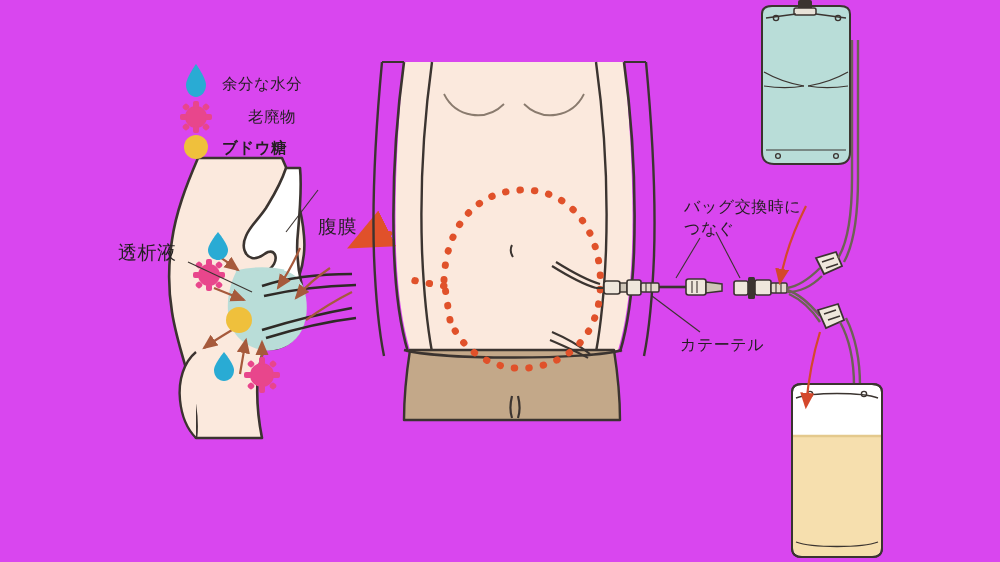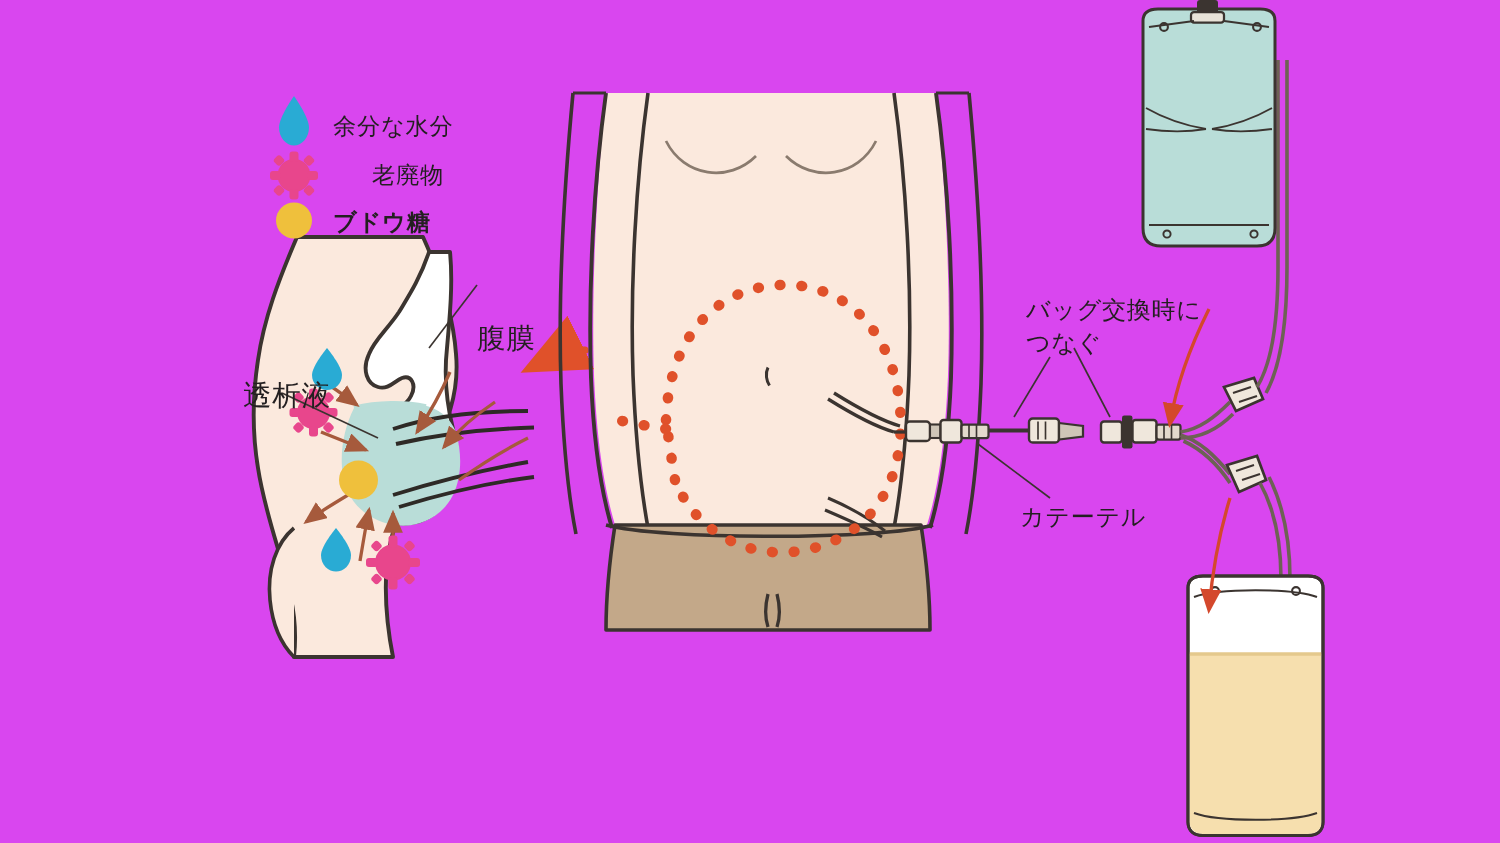--- a/index.html
+++ b/index.html
@@ -271,19 +271,19 @@
       </g>
     </g>
 
     <circle cx="196" cy="147" r="12" fill="#efc03c"></circle>
   </svg>
 
   <div class="legend-lbl" style="left:222px;top:74px;">余分な水分</div>
   <div class="legend-lbl" style="left:222px;top:107px;margin-left:26px;">老廃物</div>
   <div class="legend-lbl" style="left:222px;top:138px;font-weight:bold;">ブドウ糖</div>
 
-  <div class="lbl" style="left:118px;top:252px;font-size:19px;margin-left:44px;">透析液</div>
+  <div class="lbl" style="left:118px;top:240px;font-size:19px;">透析液</div>
   <div class="lbl" style="left:318px;top:178px;font-size:19px;margin-top:36px;">腹膜</div>
   <div class="lbl" style="left:684px;top:196px;font-size:16px;">バッグ交換時に
 つなぐ</div>
   <div class="lbl" style="left:680px;top:334px;font-size:16px;text-align:right;">カテーテル</div>
 
 </div>
 
 </body></html>

